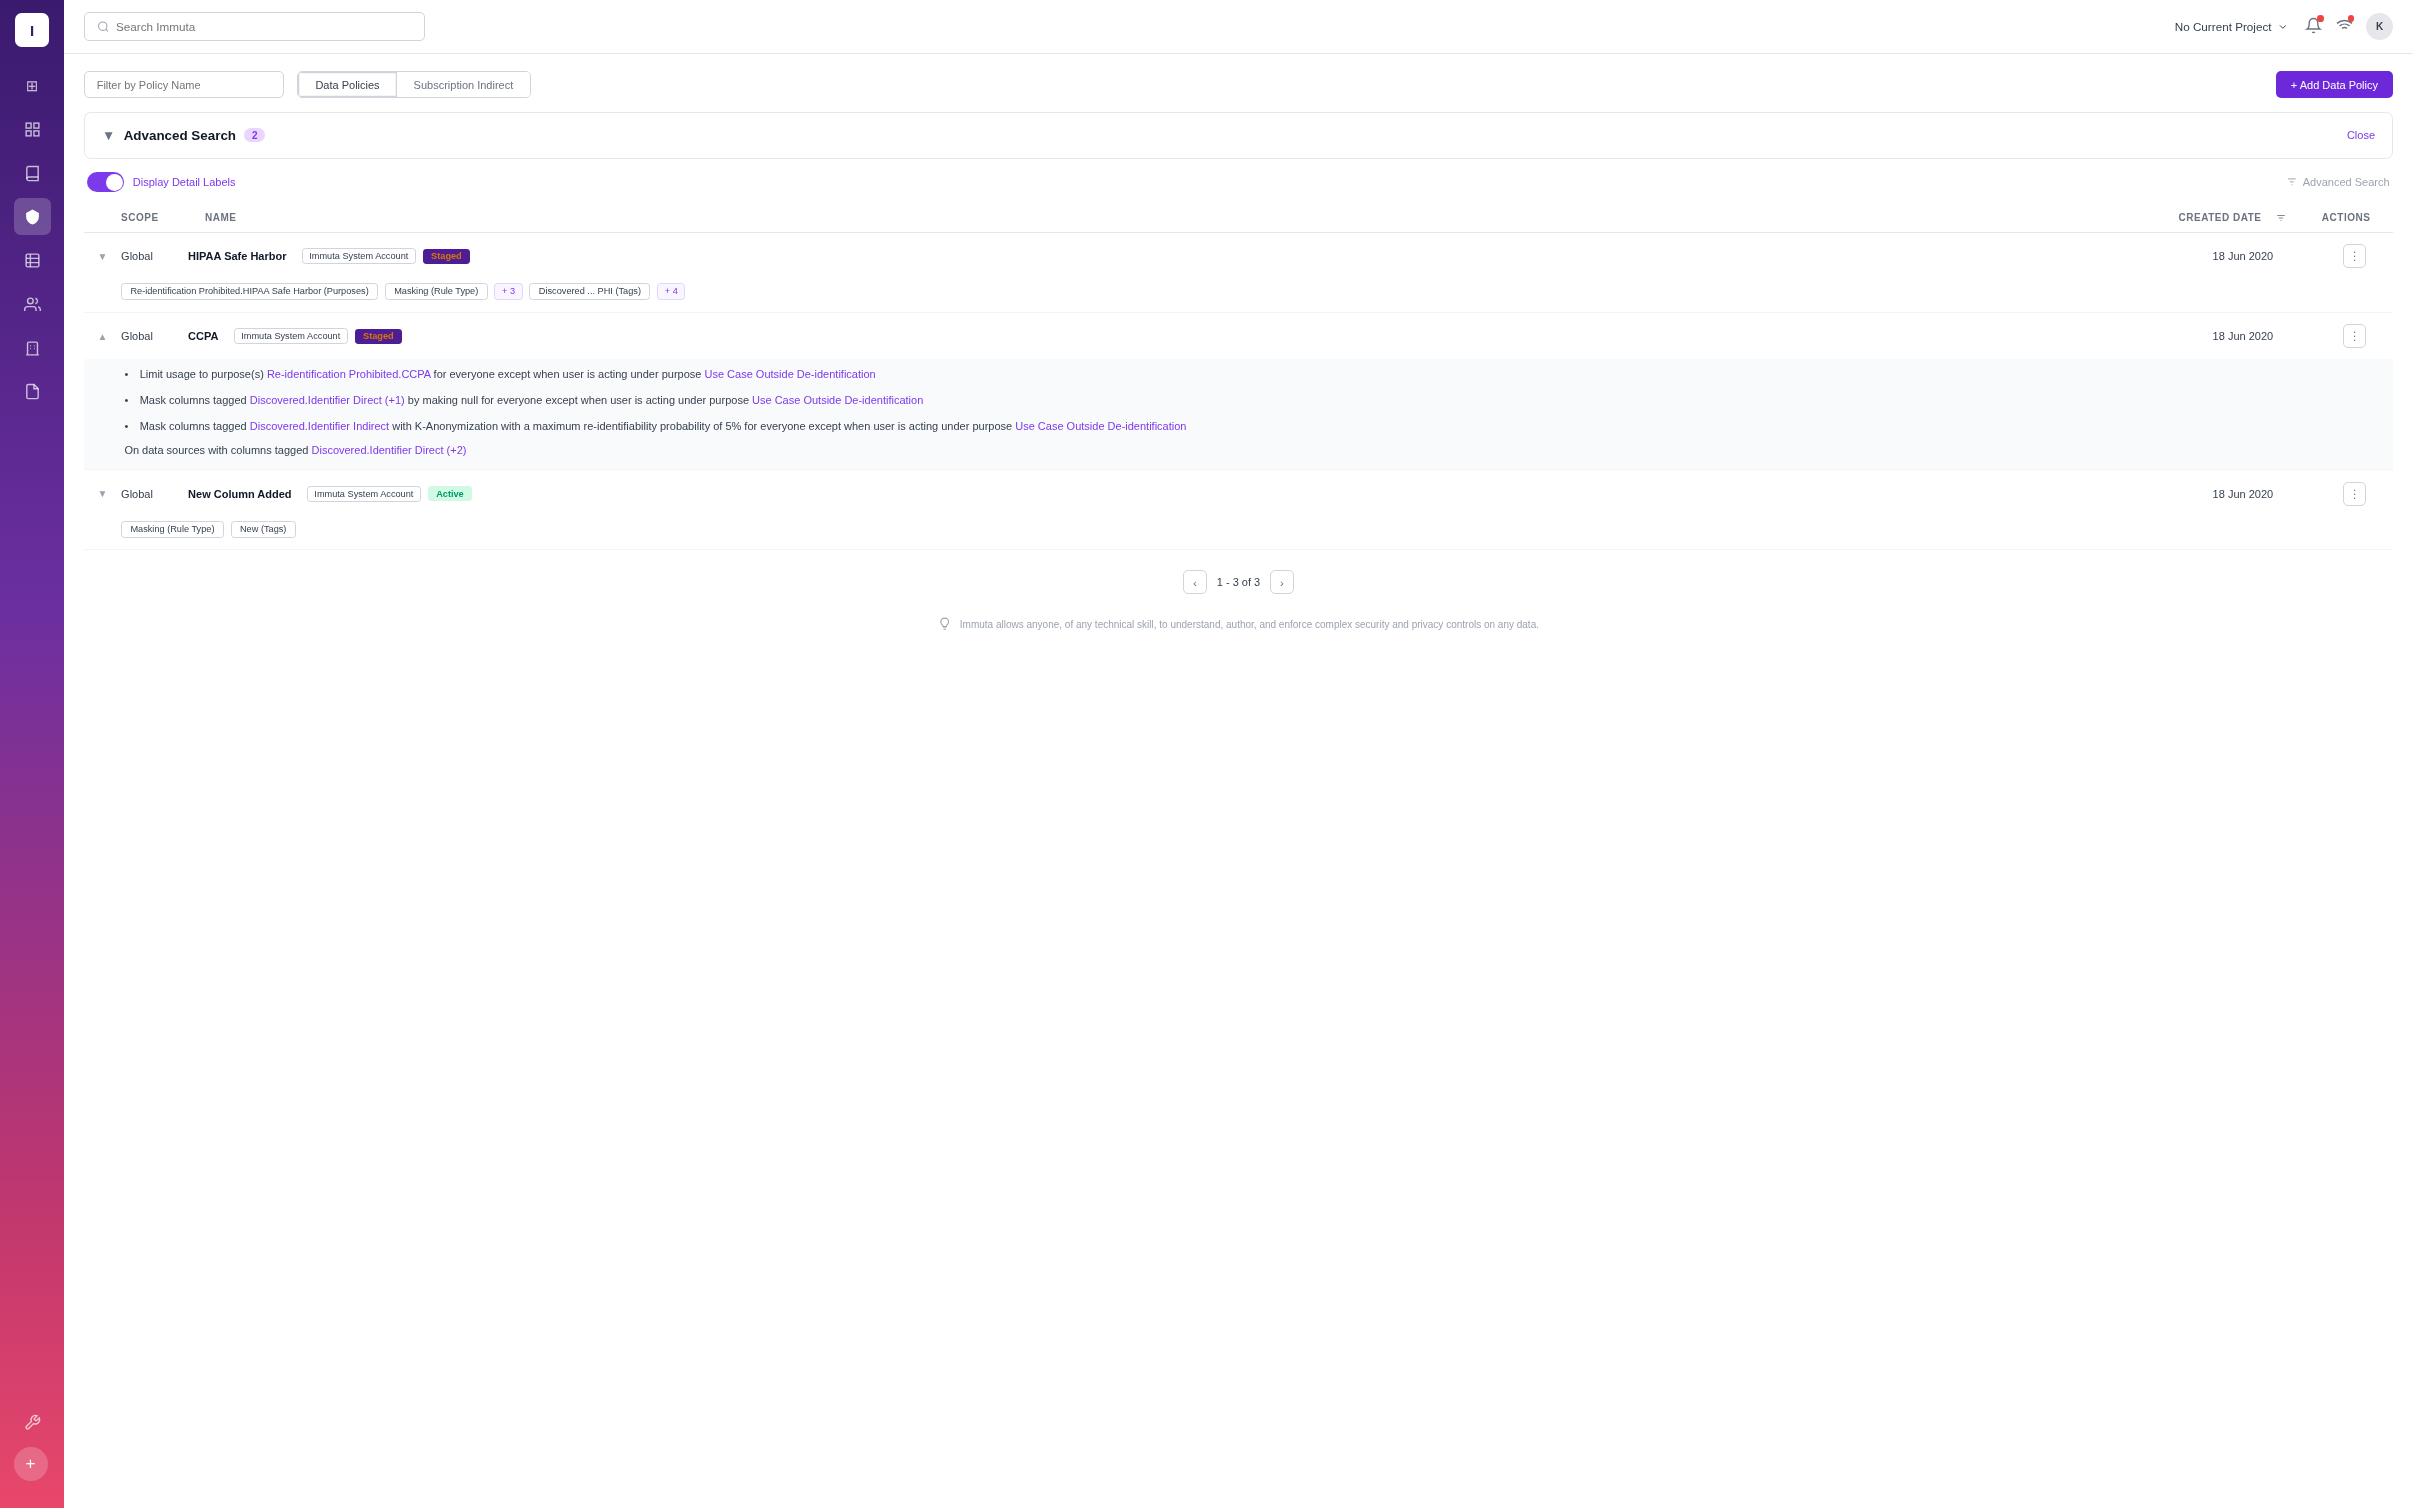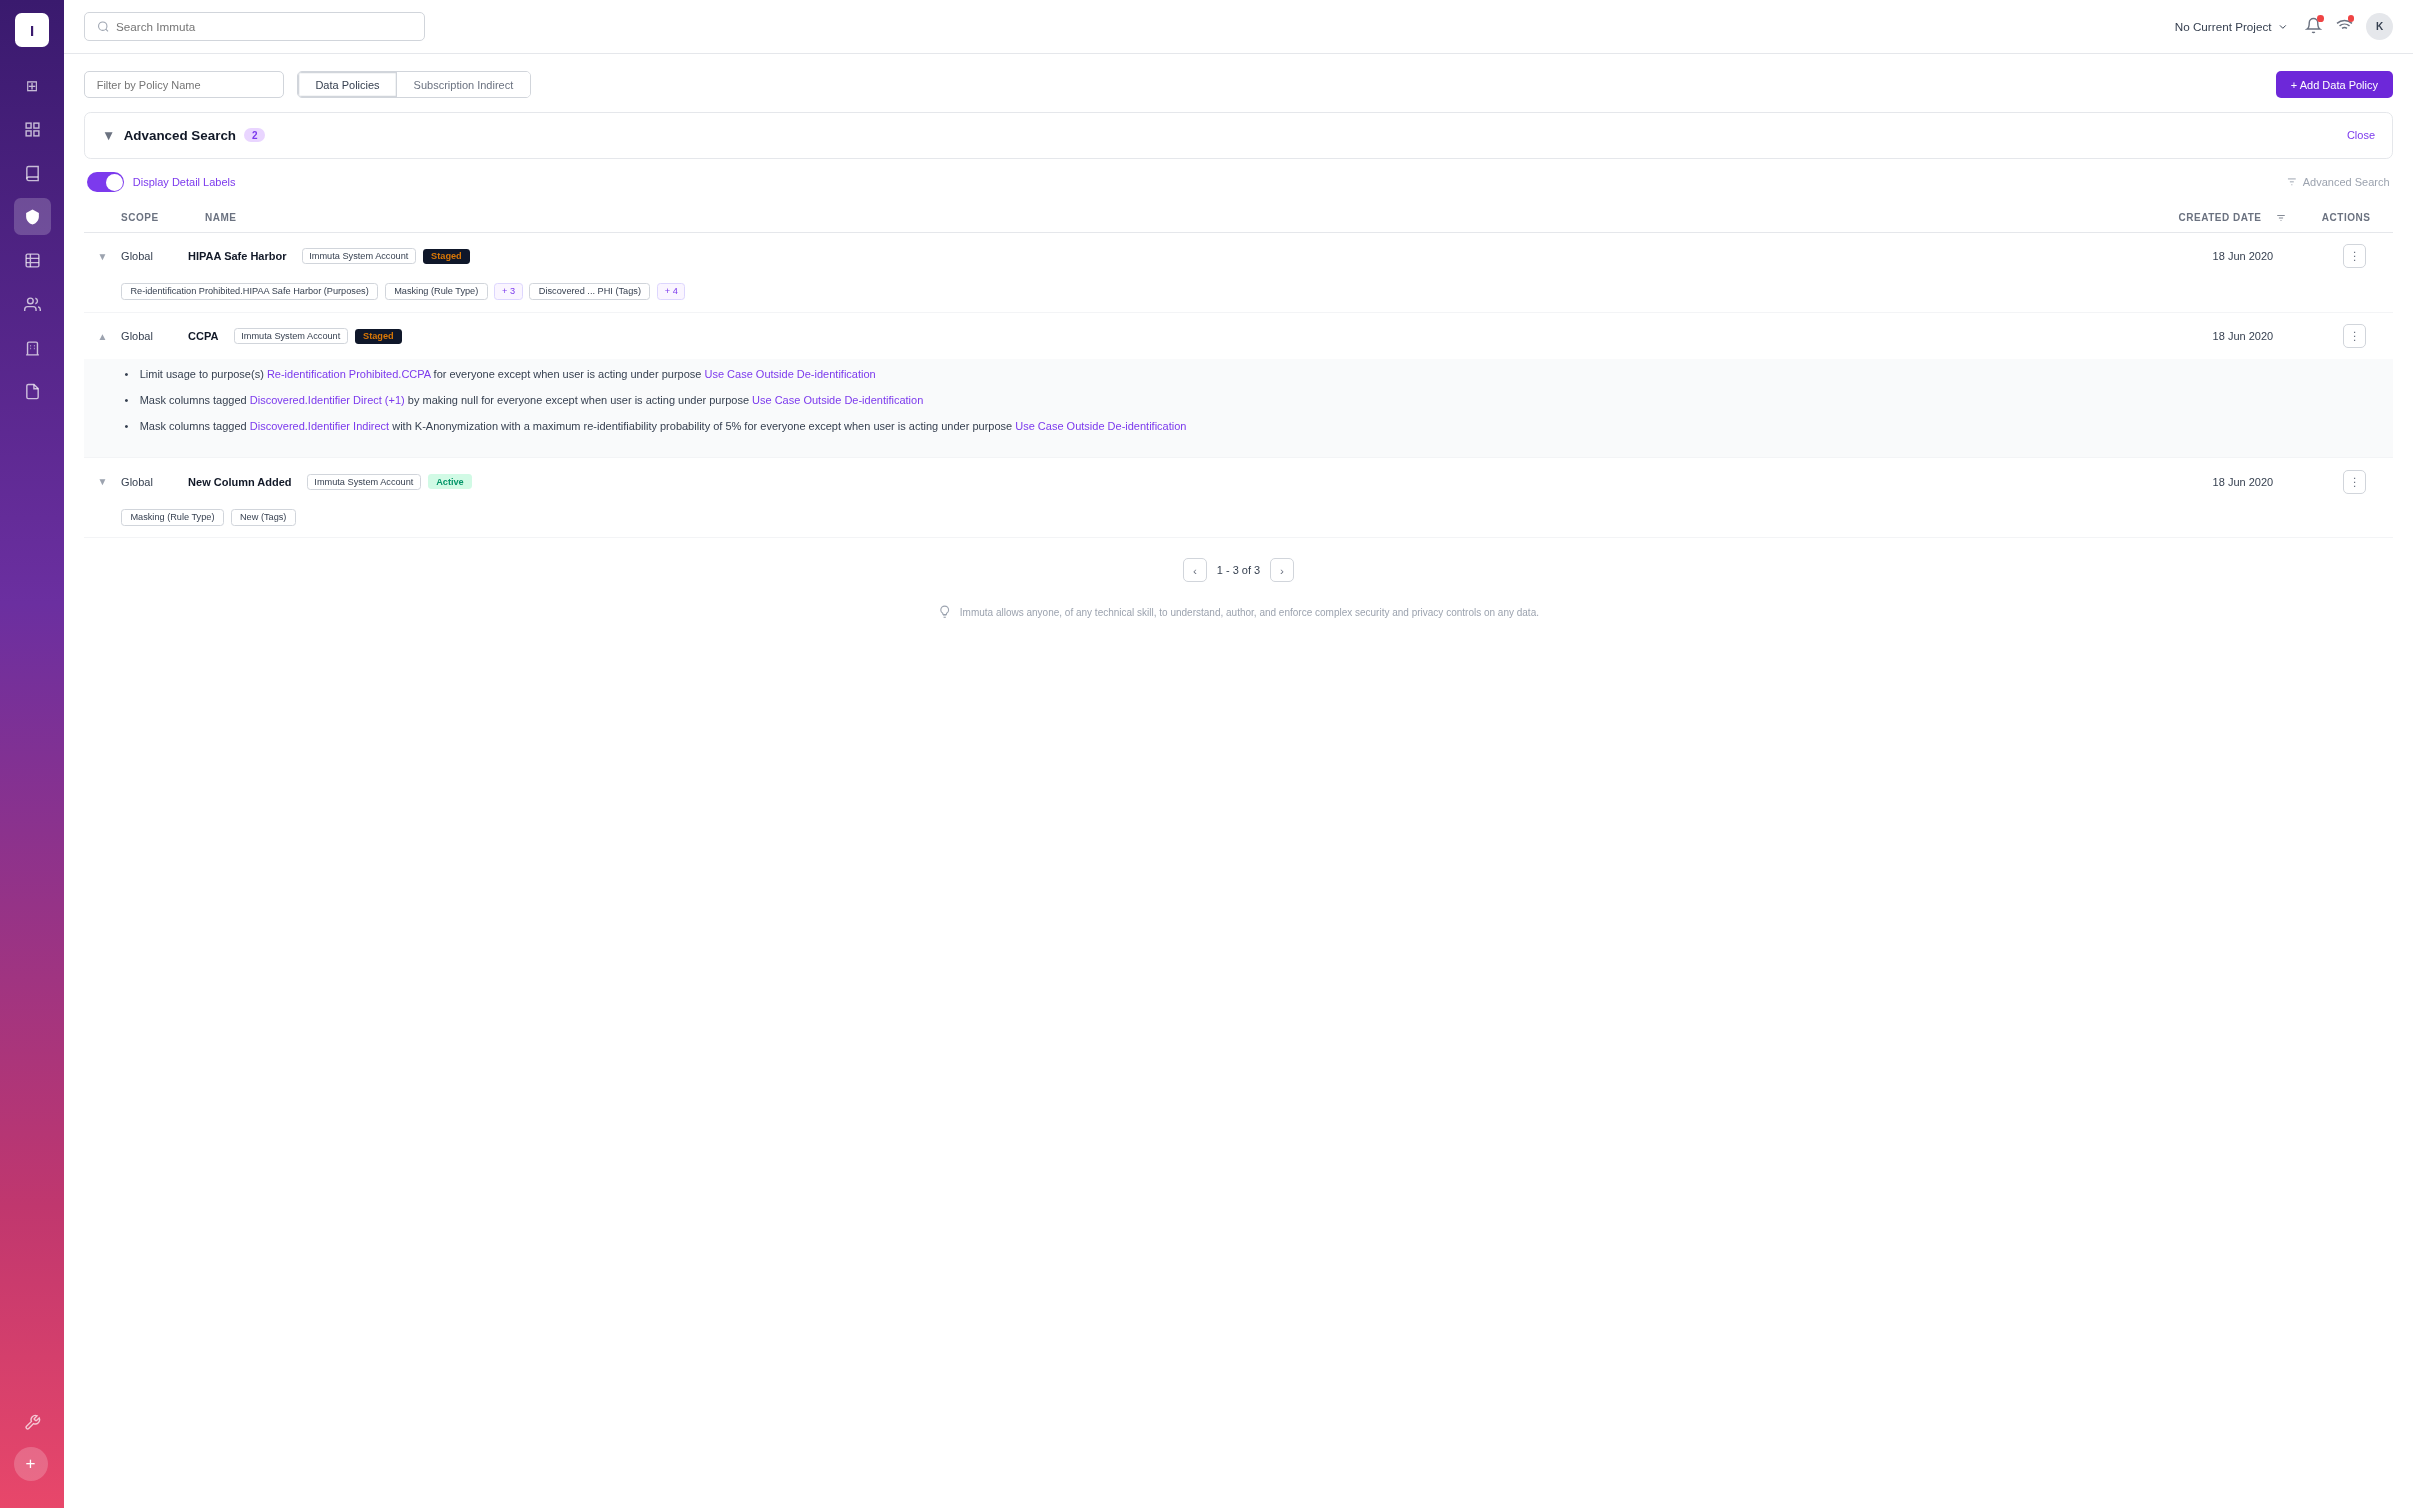--- a/index.html
+++ b/index.html
@@ -259,21 +259,21 @@
       color: #374151;
       background: #fff;
     }
     .status-badge {
       display: inline-flex; align-items: center;
       border-radius: 3.4px;
       padding: 2.5px 8.4px;
       font-size: 9.2px;
       font-weight: 600;
     }
-    .status-staged { background: #0f172a; color: #d97706; }
+    .status-staged { background: #4c1d95; color: #d97706; }
     .status-active { background: #d1fae5; color: #059669; }
     .policy-date { width: 117px; color: #374151; font-size: 11px; margin-left: auto; }
     .policy-actions { width: 50px; display: flex; justify-content: center; }
     .more-btn {
       width: 23.5px; height: 23.5px;
       border: 1.3px solid #d1d5db;
       border-radius: 5px;
       background: #fff;
       cursor: pointer;
       display: flex; align-items: center; justify-content: center;
@@ -536,20 +536,23 @@
       <div class="ccpa-detail">
         <div class="ccpa-bullet">
           Limit usage to purpose(s) <a class="link-text">Re-identification Prohibited.CCPA</a> for everyone except when user is acting under purpose <a class="link-text">Use Case Outside De-identification</a>
         </div>
         <div class="ccpa-bullet">
           Mask columns tagged <a class="link-text">Discovered.Identifier Direct (+1)</a> by making null for everyone except when user is acting under purpose <a class="link-text">Use Case Outside De-identification</a>
         </div>
         <div class="ccpa-bullet">
           Mask columns tagged <a class="link-text">Discovered.Identifier Indirect</a> with K-Anonymization with a maximum re-identifiability probability of 5% for everyone except when user is acting under purpose <a class="link-text">Use Case Outside De-identification</a>
         </div>
+        <div class="on-sources">
+          On data sources with columns tagged <a class="link-text">Discovered.Identifier Direct (+2)</a>
+        </div>
       </div>
     </div>
 
     <div class="policy-row">
       <div class="policy-main">
         <span class="policy-chevron">▼</span>
         <span class="policy-scope">Global</span>
         <div class="policy-meta">
           <span class="policy-name">New Column Added</span>
           <span class="tag-badge">Immuta System Account</span>

